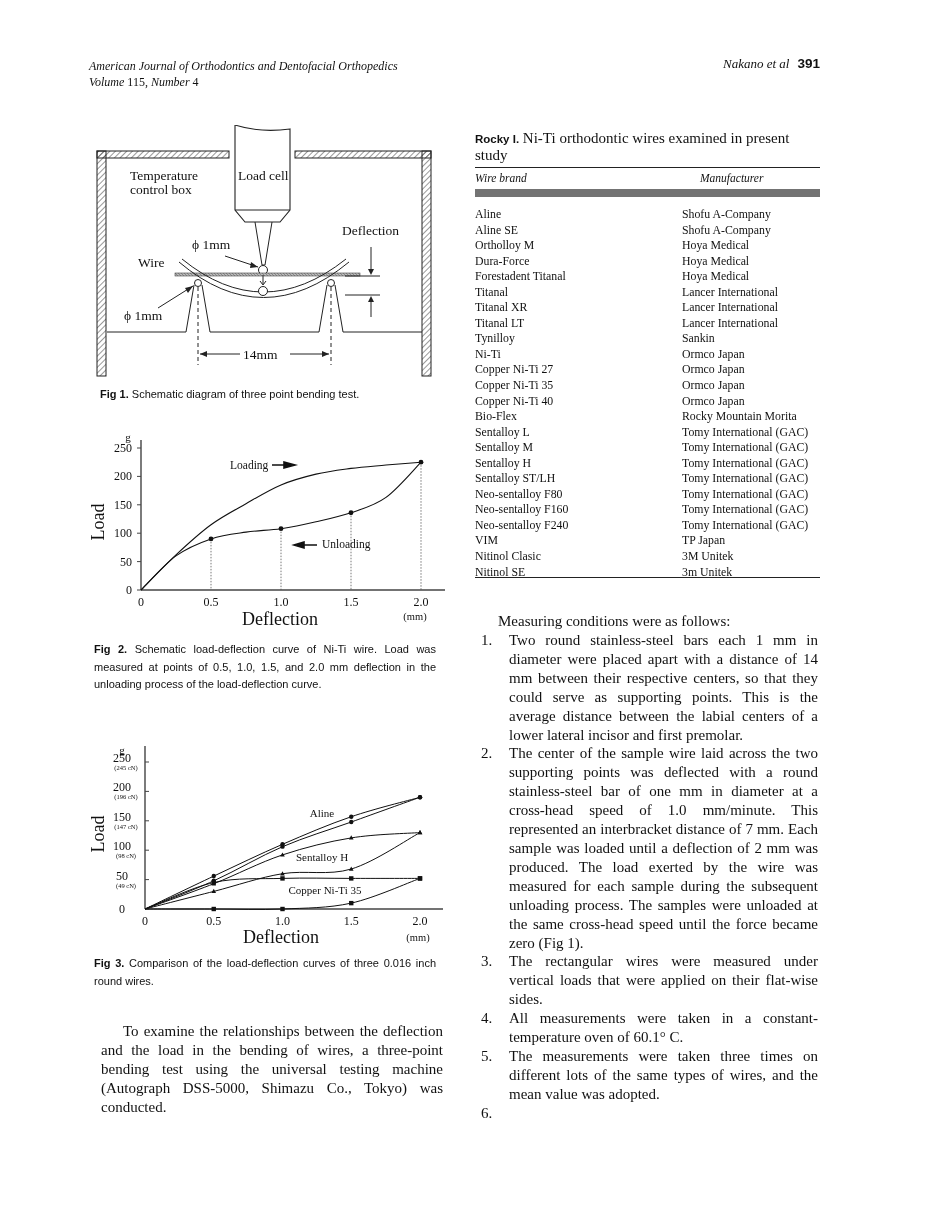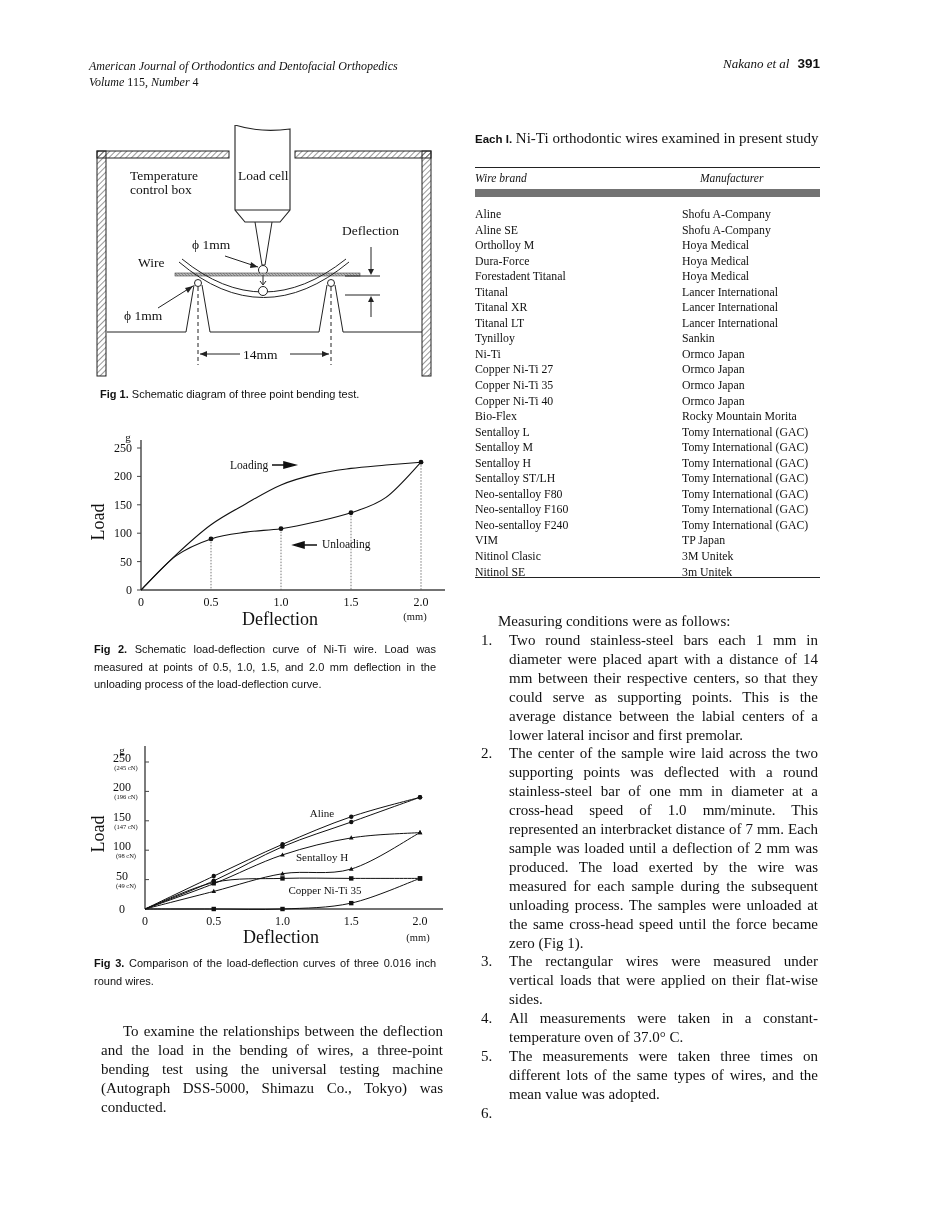--- a/index.html
+++ b/index.html
@@ -234,21 +234,21 @@
     <rect x="332.8" y="134.22400000000002" width="4.4" height="4.4" fill="#111"></rect>
     <text x="240" y="152" font-size="11" text-anchor="middle">Copper Ni-Ti 35</text>
   </svg>
 <div class="caption sans" style="left:94px; top:955px; width:342px;">
   <b>Fig 3.</b><span> Comparison of the load-deflection curves of three 0.016 inch round wires.</span>
 </div>
 
 <div class="para serif indent" style="left:93px; top:1022px; width:342px;">To examine the relationships between the deflection and the load in the bending of wires, a three-point bending test using the universal testing machine (Autograph DSS-5000, Shimazu Co., Tokyo) was conducted.</div>
 
 <div class="tbl-title serif">
-  <span class="lbl">Each I.</span><span> Ni-Ti orthodontic wires examined in present study</span>
+  <span class="lbl">Rocky I.</span><span> Ni-Ti orthodontic wires examined in present study</span>
 </div>
 <table class="tbl serif">
   <thead>
     <tr class="rule-top">
       <th>Wire brand</th>
       <th class="mfr">Manufacturer</th>
     </tr>
   </thead>
   <tbody id="tbl-body">
       <tr>
@@ -349,16 +349,16 @@
       </tr>
     </tbody>
 </table>
 <div class="tbl-bottom"></div>
 
 <div class="list-intro serif">Measuring conditions were as follows:</div>
 <ol class="list serif" id="cond-list">
     <li><span class="num">1.</span><span>Two round stainless-steel bars each 1 mm in diameter were placed apart with a distance of 14 mm between their respective centers, so that they could serve as supporting points. This is the average distance between the labial centers of a lower lateral incisor and first premolar.</span></li>
     <li><span class="num">2.</span><span>The center of the sample wire laid across the two supporting points was deflected with a round stainless-steel bar of one mm in diameter at a cross-head speed of 1.0 mm/minute. This represented an interbracket distance of 7 mm. Each sample was loaded until a deflection of 2 mm was produced. The load exerted by the wire was measured for each sample during the subsequent unloading process. The samples were unloaded at the same cross-head speed until the force became zero (Fig 1).</span></li>
     <li><span class="num">3.</span><span>The rectangular wires were measured under vertical loads that were applied on their flat-wise sides.</span></li>
-    <li><span class="num">4.</span><span>All measurements were taken in a constant-temperature oven of 37.0° C.</span></li>
+    <li><span class="num">4.</span><span>All measurements were taken in a constant-temperature oven of 60.1° C.</span></li>
     <li><span class="num">5.</span><span>The measurements were taken three times on different lots of the same types of wires, and the mean value was adopted.</span></li>
     <li><span class="num">6.</span></li>
   </ol>
 
 </body></html>

